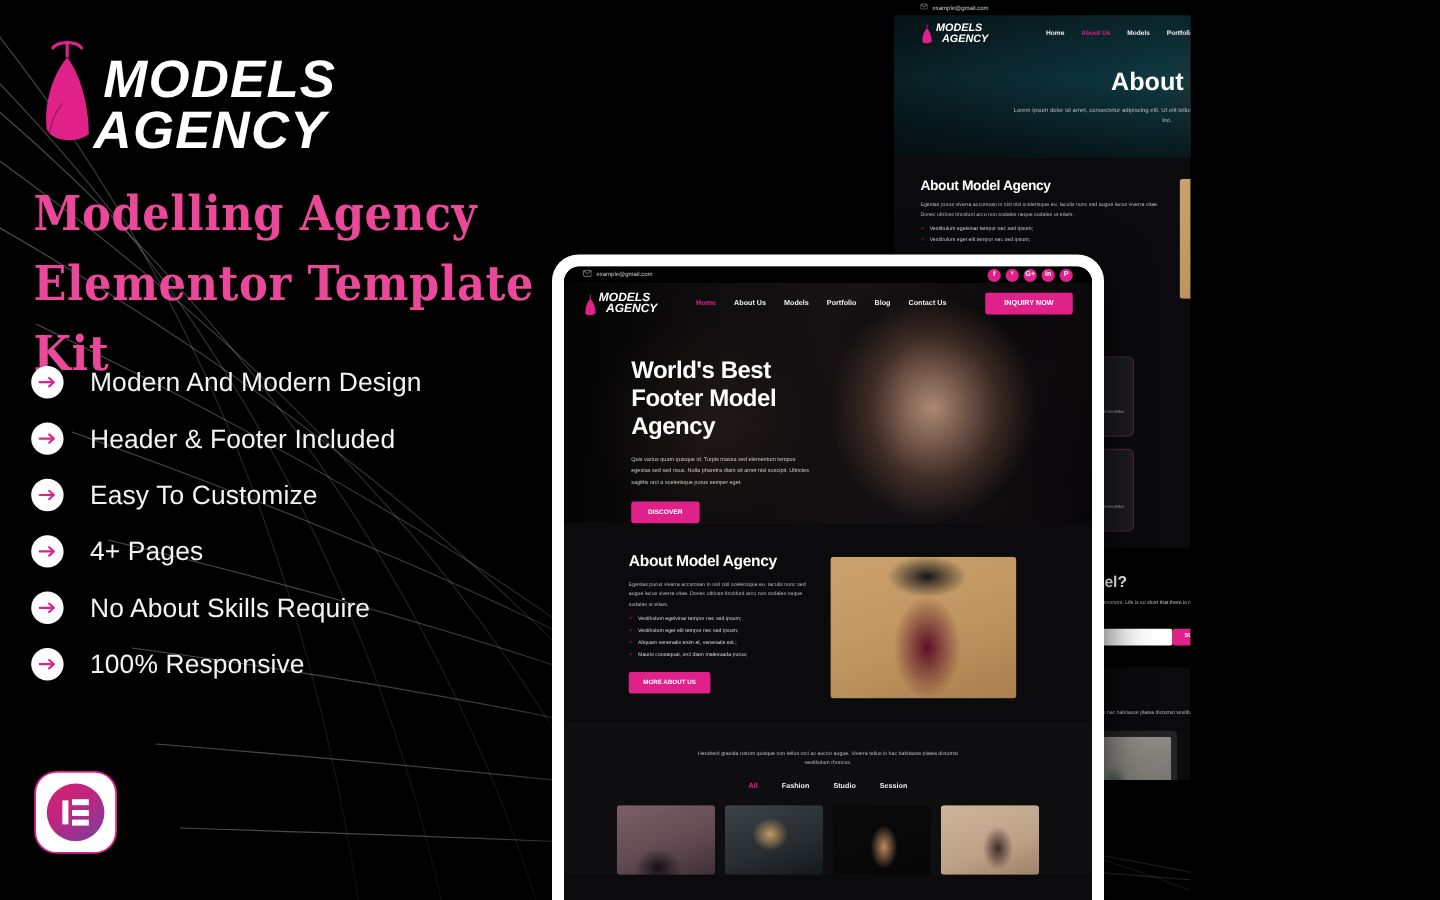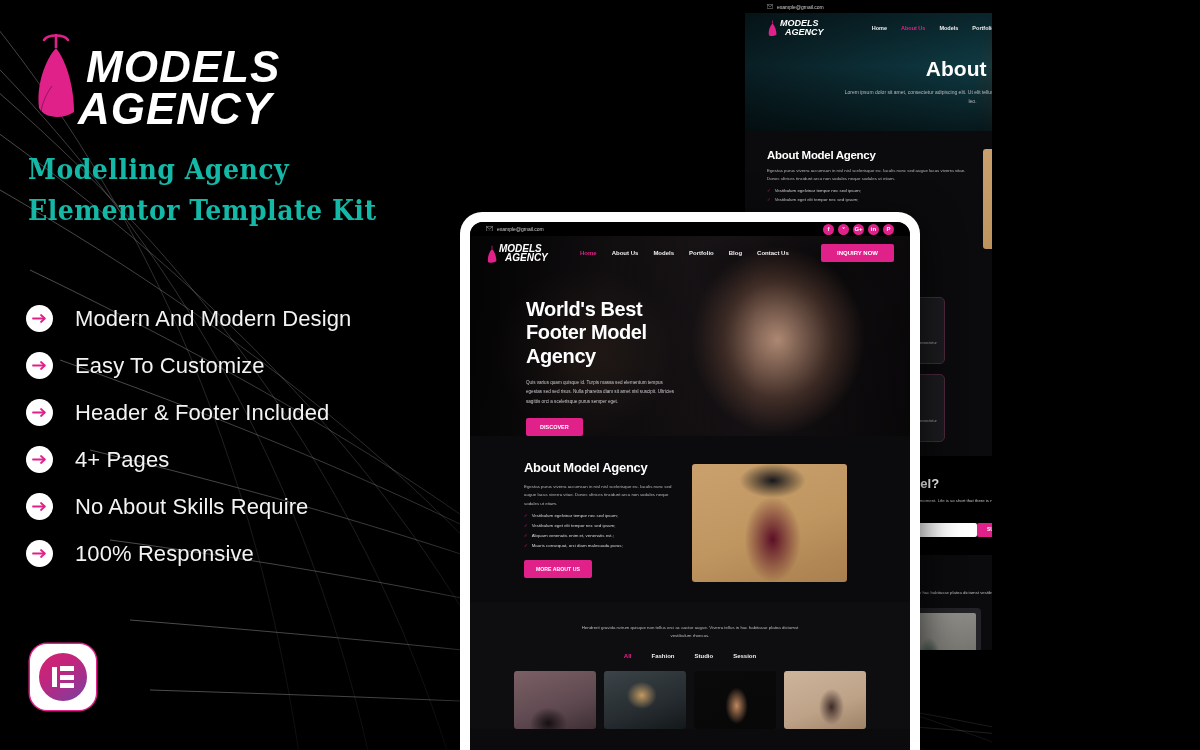--- a/index.html
+++ b/index.html
@@ -20,21 +20,21 @@
   .logo-l1, .logo-l2 {
     font-family:"Liberation Sans", sans-serif;
     font-style:italic; font-weight:700; color:#fff;
     font-size:44px; letter-spacing:1px; line-height:0.96;
   }
   .logo-l2 { margin-left:-8px; }
 
   .kit-title { position:absolute; left:28px; top:150px; width:430px; }
   .kit-title div {
     font-family:"DejaVu Serif", serif;
-    font-size:28px; font-weight:700; color:#14b8a6;
+    font-size:40px; font-weight:700; color:#ec4899;
     letter-spacing:0.5px; line-height:1.45;
     font-stretch:condensed;
   }
 
   .features { position:absolute; left:26px; top:295px; }
   .feat { display:flex; align-items:center; height:47px; }
   .feat-ico {
     width:27px; height:27px; border-radius:50%; background:#fff;
     display:flex; align-items:center; justify-content:center; flex:0 0 auto;
   }
@@ -493,30 +493,30 @@
           </span>
         <span class="feat-txt">Modern And Modern Design</span>
       </div>
       <div class="feat">
         <span class="feat-ico">
             <svg width="15" height="11" viewBox="0 0 15 11" fill="none" stroke="#e0218a" stroke-width="1.8" stroke-linecap="round" stroke-linejoin="round">
               <path d="M1 5.5 H12.5"></path>
               <path d="M9 2 L12.8 5.5 L9 9"></path>
             </svg>
           </span>
-        <span class="feat-txt">Easy To Customize</span>
+        <span class="feat-txt">Header &amp; Footer Included</span>
       </div>
       <div class="feat">
         <span class="feat-ico">
             <svg width="15" height="11" viewBox="0 0 15 11" fill="none" stroke="#e0218a" stroke-width="1.8" stroke-linecap="round" stroke-linejoin="round">
               <path d="M1 5.5 H12.5"></path>
               <path d="M9 2 L12.8 5.5 L9 9"></path>
             </svg>
           </span>
-        <span class="feat-txt">Header &amp; Footer Included</span>
+        <span class="feat-txt">Easy To Customize</span>
       </div>
       <div class="feat">
         <span class="feat-ico">
             <svg width="15" height="11" viewBox="0 0 15 11" fill="none" stroke="#e0218a" stroke-width="1.8" stroke-linecap="round" stroke-linejoin="round">
               <path d="M1 5.5 H12.5"></path>
               <path d="M9 2 L12.8 5.5 L9 9"></path>
             </svg>
           </span>
         <span class="feat-txt">4+ Pages</span>
       </div>

